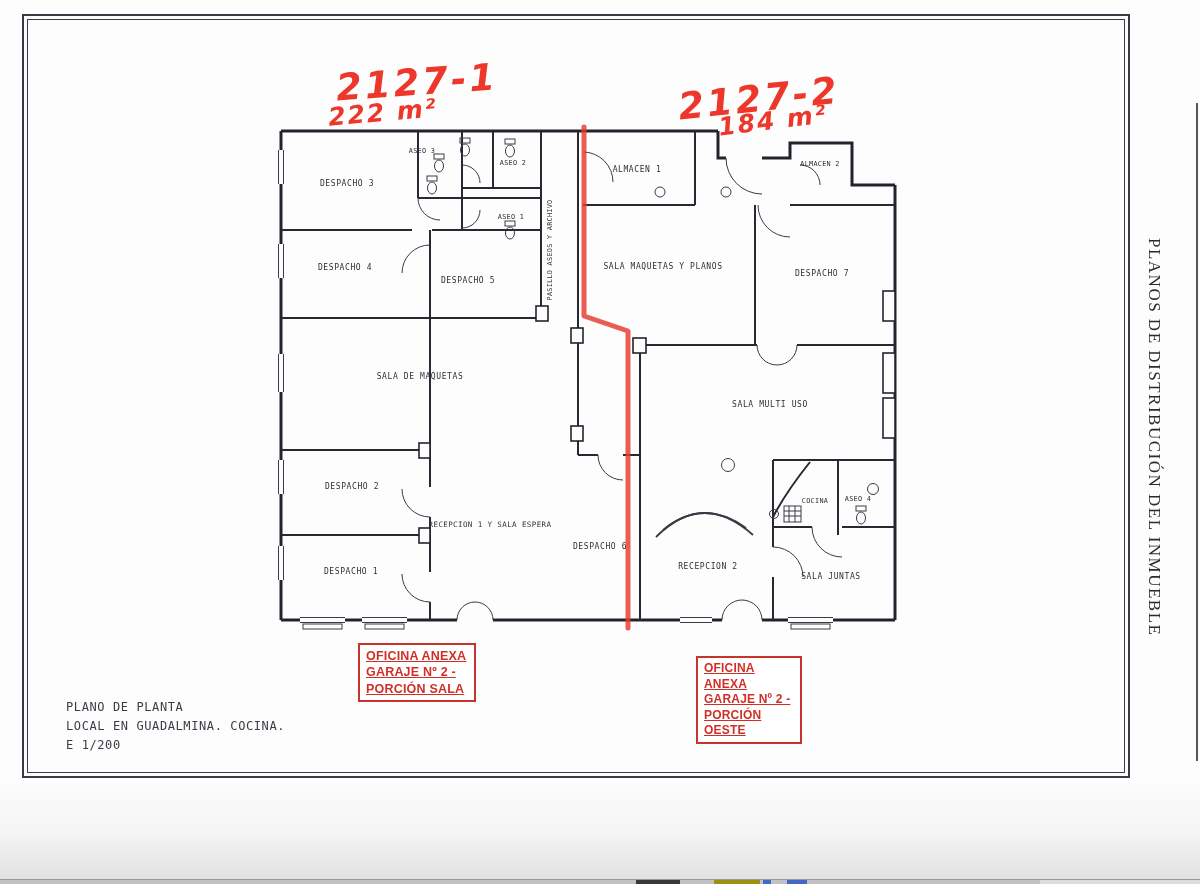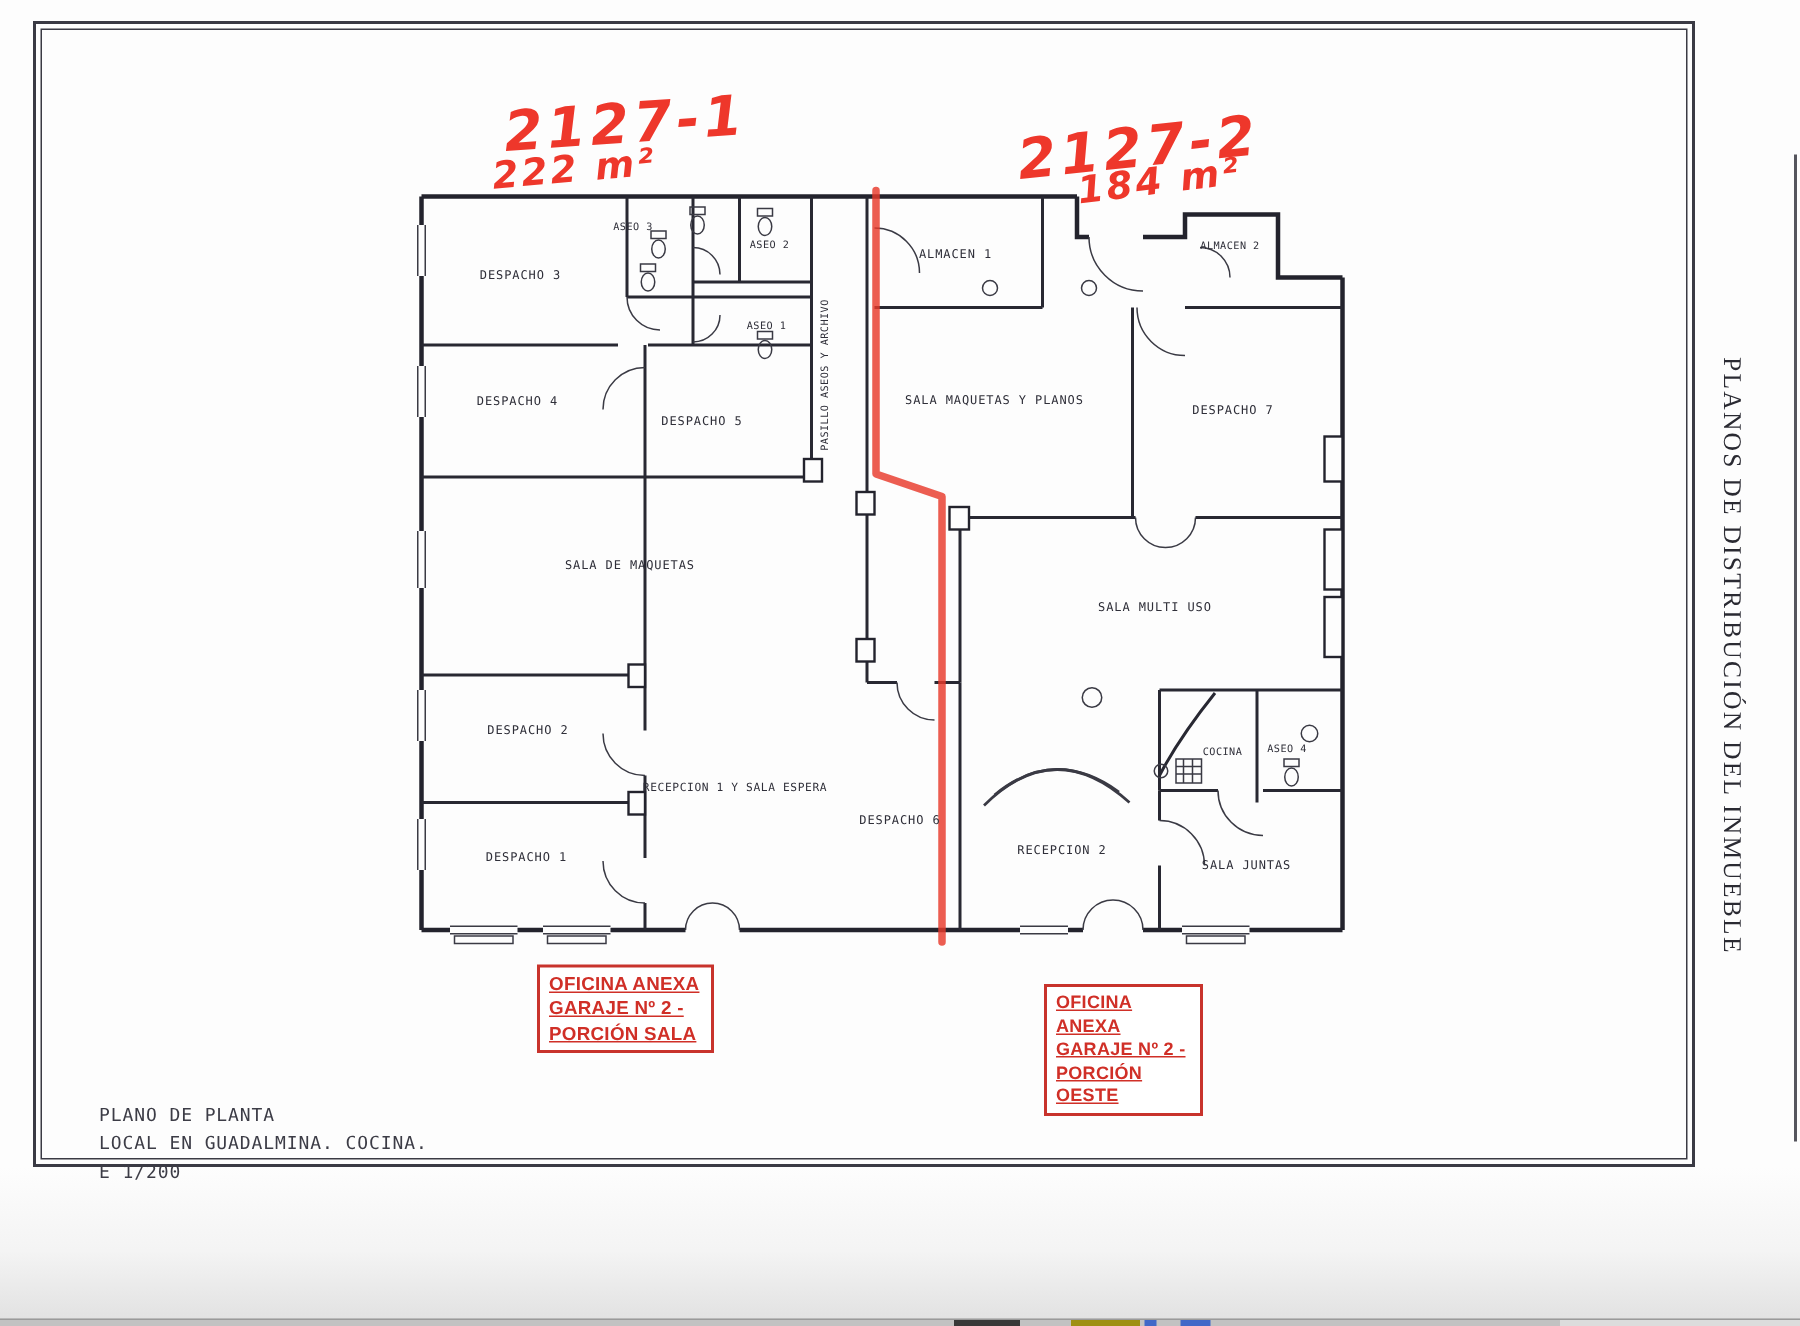--- a/index.html
+++ b/index.html
@@ -29,21 +29,21 @@
   .hand.h1{font-size:37px;letter-spacing:3px;}
   .hand.h2{font-size:25px;letter-spacing:2px;}
   
   .stamp{position:absolute;border:2px solid #c8332c;color:#d02f27;font-weight:bold;
          padding:3px 6px;background:rgba(255,255,255,.85);line-height:1.3;letter-spacing:.2px;text-decoration:underline;}
   .stamp.west{left:358px;top:643px;width:102px;font-size:12.5px;}
   .stamp.east{left:696px;top:656px;width:90px;font-size:12px;}
   
   .title-block{position:absolute;left:66px;top:698px;color:#3c3c46;
                font-family:"DejaVu Sans Mono",monospace;font-size:12px;
-               letter-spacing:.6px;line-height:1.6;margin-top:36px;}
+               letter-spacing:.6px;line-height:1.6;}
   
   .side-caption{position:absolute;left:1144px;top:238px;height:430px;
                 writing-mode:vertical-rl;text-orientation:mixed;
                 font-family:"Liberation Serif",serif;font-size:17px;
                 letter-spacing:1.5px;color:#2a2a32;white-space:nowrap;}
   .side-rule{position:absolute;left:1196px;top:103px;width:2px;height:658px;background:#55555d;}
   
   .bottombar{position:absolute;left:0;top:879px;width:1200px;height:5px;background:#c2c2c2;
              border-top:1px solid #9a9a9a;}
   .bottombar .seg{position:absolute;top:0;height:5px;}

